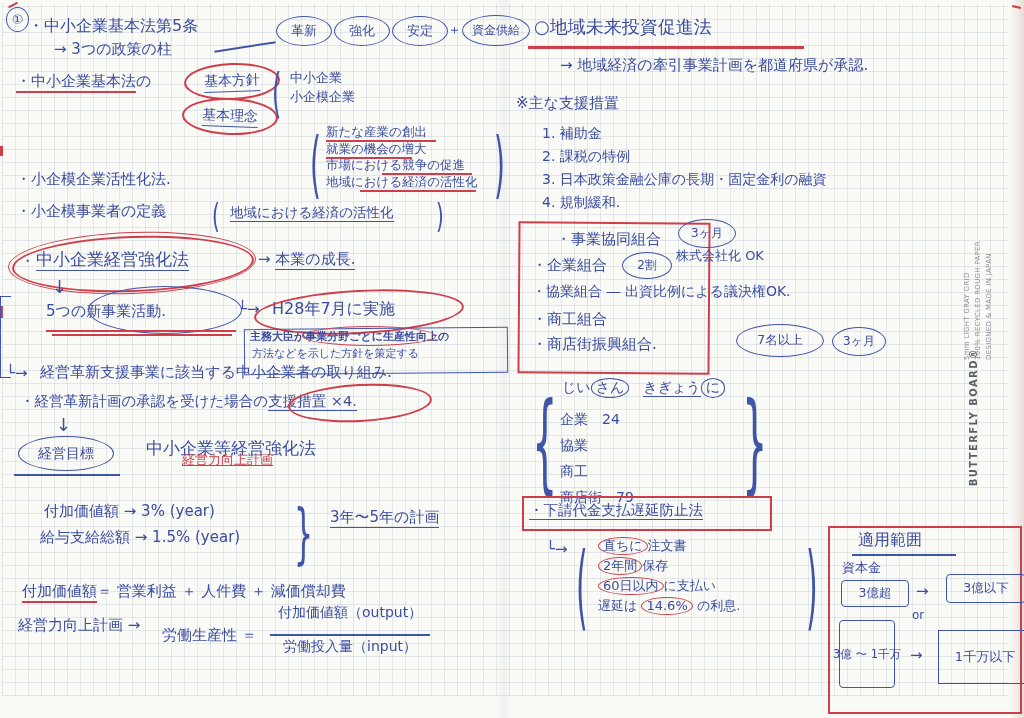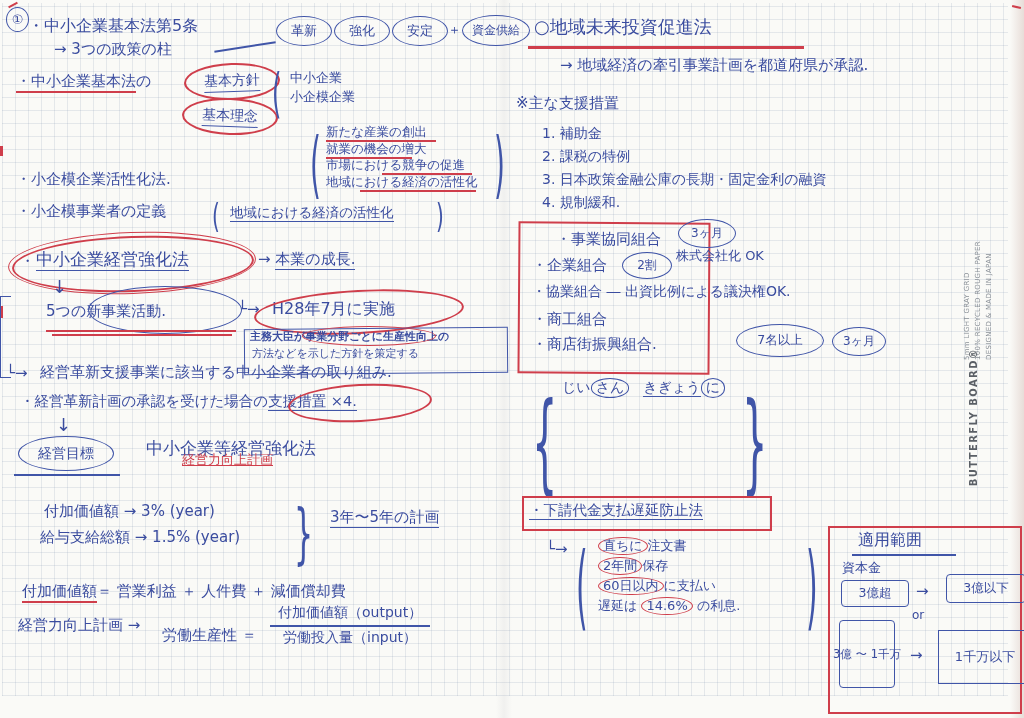--- a/index.html
+++ b/index.html
@@ -32,21 +32,21 @@
   .ovtext{display:flex; align-items:center; justify-content:center; width:100%; height:100%;
     color:var(--ink); white-space:nowrap;}
   .cin{display:inline-block; border:1.6px solid var(--ink2); border-radius:50%; padding:0 4px;}
   .rin{display:inline-block; border:1.8px solid var(--red); border-radius:50%; padding:0 4px;}
   .box{position:absolute; border:1.6px solid var(--ink2);}
   .rbox{position:absolute; border:2.2px solid var(--red);}
   .sp{position:absolute; color:var(--ink2); transform-origin:top center;}
   .ln{position:absolute; background:var(--ink2); height:1.6px;}
   .rln{position:absolute; background:var(--red); height:2.2px;}
   .frac{position:absolute; text-align:center; color:var(--ink);}
-  .frac .ft{border-bottom:2px solid var(--ink2); padding:0 8px 3px;}
+  .frac .ft{border-bottom:2px solid var(--ink2); padding:0 8px 12px;}
   .frac .fb{padding-top:2px;}
   .mark{position:absolute; background:var(--red);}
 </style>
 </head>
 <body>
 
 <div class="page">
   <div class="grid"></div>
   <div class="fold"></div>
   <div class="edge"></div>
@@ -197,20 +197,24 @@
     <div class="ovtext" style="font-size:12.5px;">7名以上</div>
   </div>
   <div class="boval" style="left:832px;top:327px;width:52px;height:27px;">
     <div class="ovtext" style="font-size:12px;">3ヶ月</div>
   </div>
 
   <div class="sp" style="left:532px;top:380px;font-size:40px;transform:scaleY(2.7);">{</div>
   <div class="t" style="left:562px;top:378px;font-size:14px;">
     <span>じい</span><span class="cin">さん</span>　<span class="bu">きぎょう</span><span class="cin">に</span>
   </div>
+  <div class="t pre" style="left:560px;top:406px;font-size:14px;line-height:26px;">企業　24
+協業
+商工
+商店街　79</div>
   <div class="sp" style="left:742px;top:380px;font-size:40px;transform:scaleY(2.7);">}</div>
 
   <div class="rbox" style="left:522px;top:496px;width:246px;height:31px;"></div>
   <div class="t" style="left:529px;top:501px;font-size:14.5px;"><span class="bu">・下請代金支払遅延防止法</span></div>
   <div class="t" style="left:546px;top:540px;font-size:15px;">└→</div>
   <div class="sp" style="left:576px;top:532px;font-size:30px;transform:scaleY(3.1);">(</div>
   <div class="t" style="left:598px;top:537px;font-size:13px;">
     <span class="rin">直ちに</span><span>注文書</span>
   </div>
   <div class="t" style="left:598px;top:557px;font-size:13px;">

